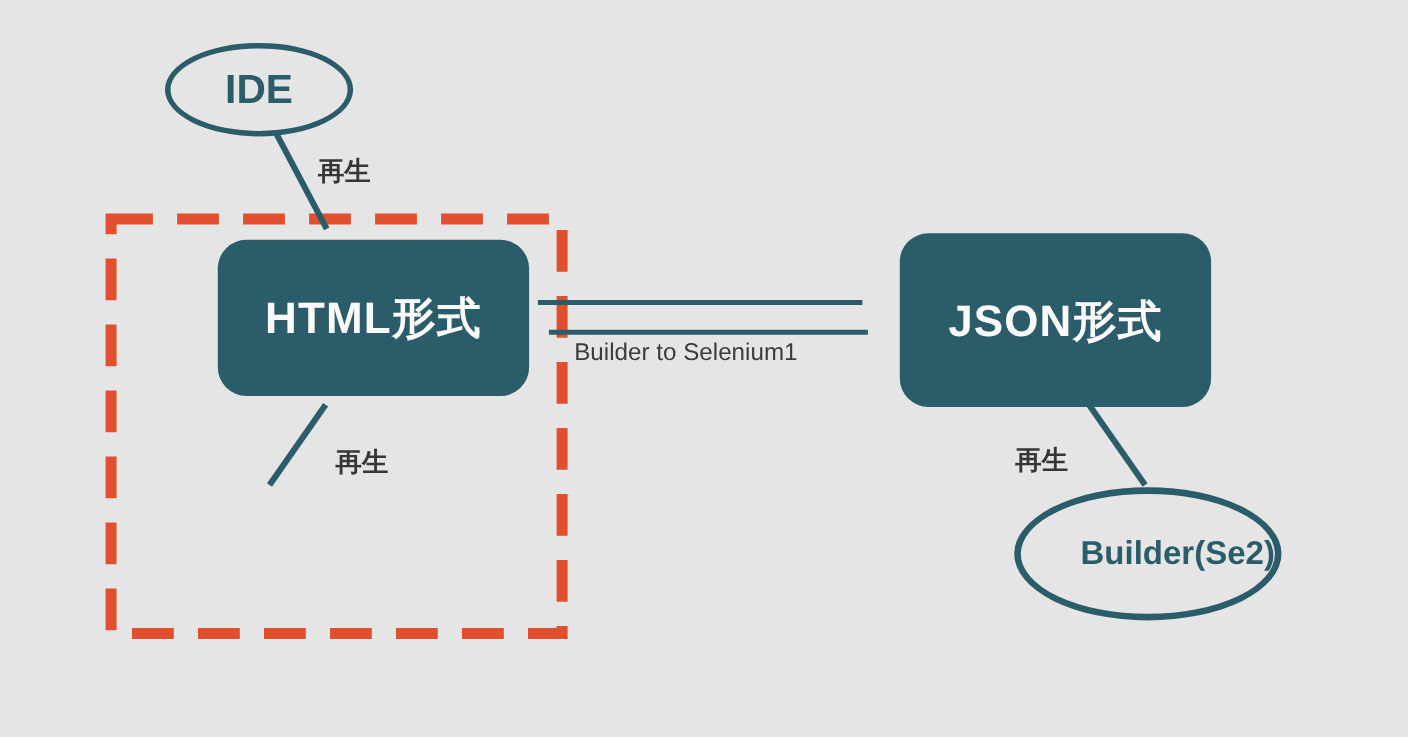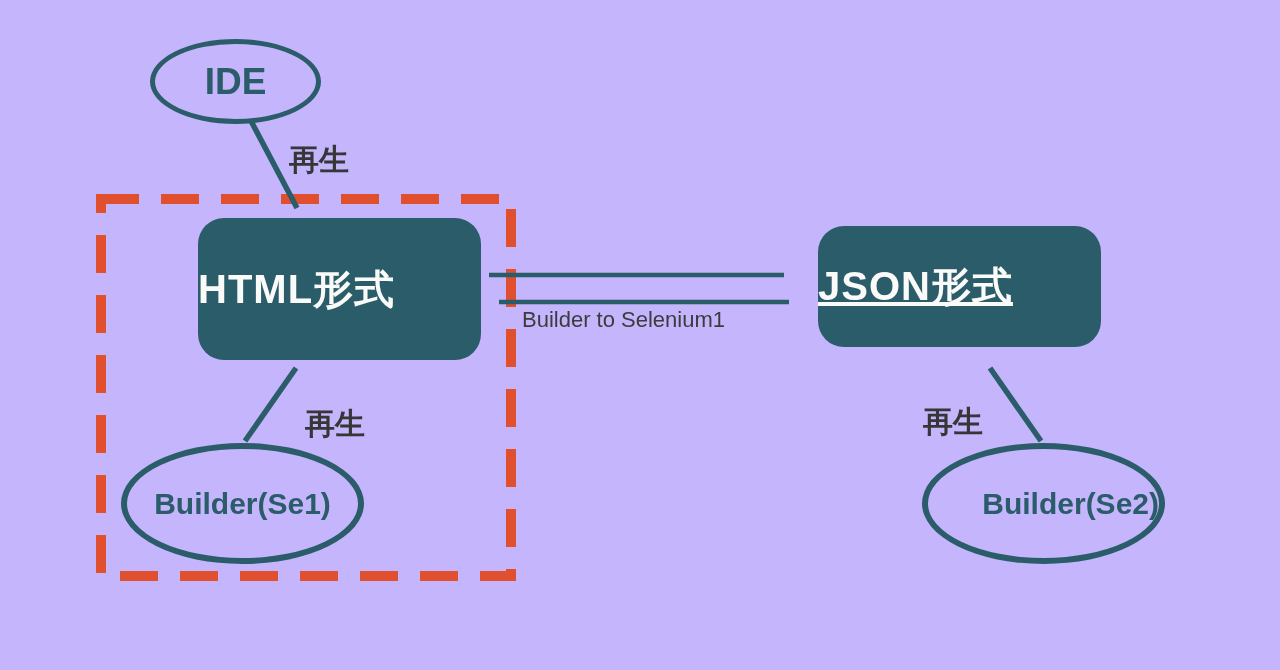--- a/index.html
+++ b/index.html
@@ -1,21 +1,21 @@
 <!DOCTYPE html>
 <html><head>
 <meta charset="utf-8">
 <style>
   * { box-sizing: border-box; }
   html, body { margin: 0; padding: 0; background: #f8f8f6; }
   .canvas {
     position: relative;
     width: 1280px;
     height: 670px;
-    background: #c4b5fd;
+    background: #e5e5e5;
     font-family: "Liberation Sans", "DejaVu Sans", sans-serif;
     overflow: hidden;
   }
   svg.layer {
     position: absolute;
     inset: 0;
     width: 1280px;
     height: 670px;
   }
   .edge {
@@ -30,45 +30,46 @@
     stroke-dasharray: 38 22;
     fill: none;
   }
   .node-box {
     position: absolute;
     background: #2b5c6a;
     border-radius: 26px;
     color: #fafaf8;
     display: flex;
     align-items: center;
+    justify-content: center;
     font-size: 40px;
     font-weight: 600;
     letter-spacing: 1px;
   }
   #html-box { left: 198px; top: 218px; width: 283px; height: 142px; }
-  #json-box { left: 818px; top: 226px; width: 283px; height: 121px; text-decoration: underline; }
+  #json-box { left: 818px; top: 212px; width: 283px; height: 158px; }
   .ellipse {
     position: absolute;
     border: 6px solid #2b5c6a;
     border-radius: 50%;
     display: flex;
     align-items: center;
     justify-content: center;
     color: #2b5c6a;
     font-weight: 700;
     background: transparent;
   }
   #ide      { left: 150px; top: 39px;  width: 171px; height: 85px;  font-size: 37px; border-width: 5px; }
   #builder1 { left: 121px; top: 443px; width: 243px; height: 121px; font-size: 30px; }
   #builder2 { left: 922px; top: 443px; width: 243px; height: 121px; font-size: 30px; justify-content: flex-end; }
   .jp-label {
     position: absolute;
     color: #363636;
     font-weight: 700;
-    font-size: 30px;
+    font-size: 24px;
     line-height: 1;
     white-space: nowrap;
   }
   #saisei-ide      { left: 289px; top: 145px; }
   #saisei-builder1 { left: 305px; top: 409px; }
   #saisei-builder2 { left: 923px; top: 407px; }
   .conv-label {
     position: absolute;
     color: #3c3c3c;
     font-size: 22px;
@@ -104,23 +105,20 @@
   </div>
 
   <div class="node-box" id="html-box">
     <span>HTML形式</span>
   </div>
 
   <div class="node-box" id="json-box">
     <span>JSON形式</span>
   </div>
 
-  <div class="ellipse" id="builder1">
-    <span>Builder(Se1)</span>
-  </div>
 
   <div class="ellipse" id="builder2">
     <span>Builder(Se2)</span>
   </div>
 
   <div class="jp-label" id="saisei-ide">再生</div>
 
   <div class="jp-label" id="saisei-builder1">再生</div>
 
   <div class="jp-label" id="saisei-builder2">再生</div>

